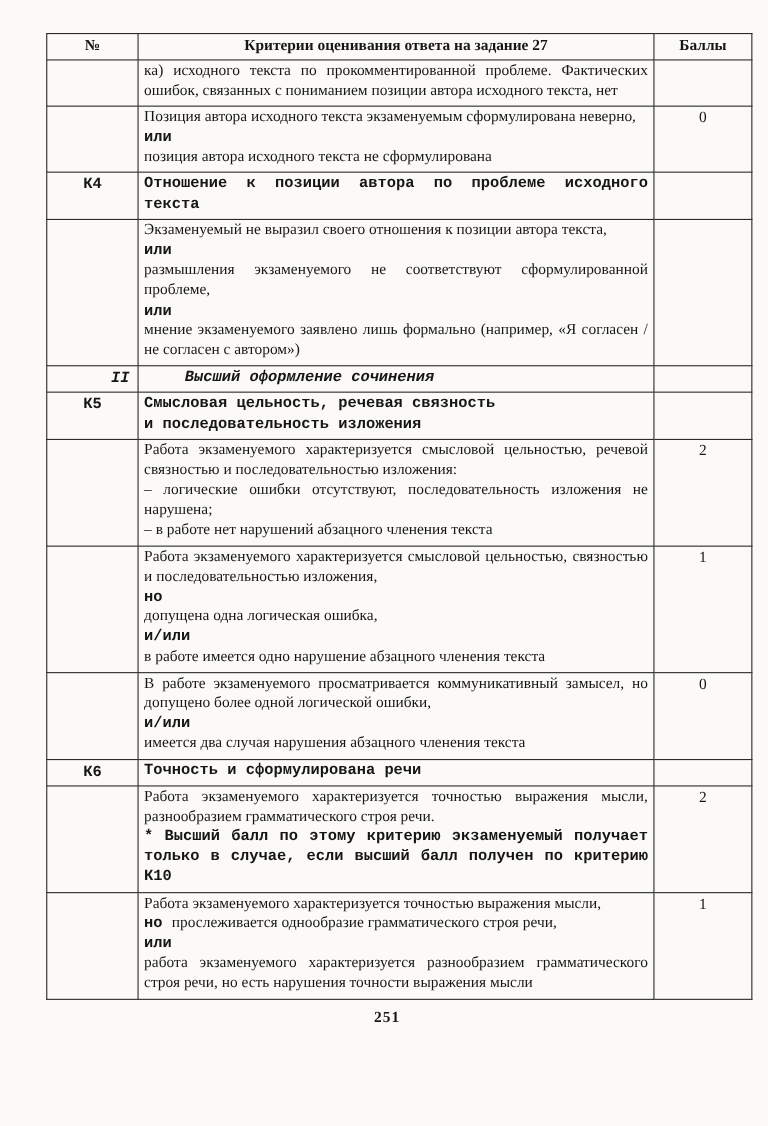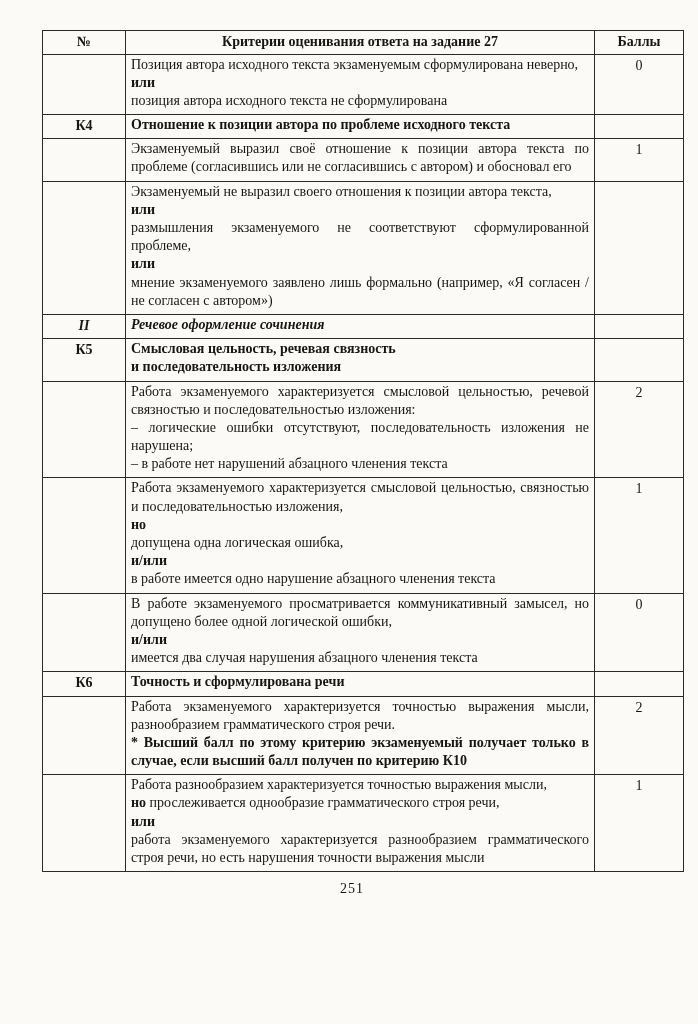--- a/index.html
+++ b/index.html
@@ -48,82 +48,83 @@
   }
   td.col-score {
     text-align: center;
     padding: 2px 3px;
     line-height: 1.3;
   }
   .line {
     text-align: justify;
     line-height: 1.3;
   }
-  .b { font-weight: bold; }
-  .i { font-style: italic; }
+  .b { font-weight: bold; font-family: Liberation Mono, monospace; }
+  .i { font-style: italic; margin-left: 37px; }
   .page-number {
     text-align: center;
     width: 620px;
     margin-top: 9px;
     font-size: 14px;
     letter-spacing: 1px;
+    font-weight: bold;
   }
 </style>
 </head>
 <body>
 
 <div class="page">
 
   <table class="criteria-table">
     <thead>
       <tr>
         <th class="col-num">№</th>
         <th class="col-crit">Критерии оценивания ответа на задание 27</th>
         <th class="col-score">Баллы</th>
       </tr>
     </thead>
     <tbody>
         <tr>
           <td class="col-num"></td>
           <td class="col-crit">
+            <div class="line"><span>ка) исходного текста по прокомментированной проблеме. Фактических ошибок, связанных с пониманием позиции автора исходного текста, нет</span></div>
+          </td>
+          <td class="col-score"></td>
+        </tr>
+        <tr>
+          <td class="col-num"></td>
+          <td class="col-crit">
             <div class="line"><span>Позиция автора исходного текста экзаменуемым сформулирована неверно,</span></div>
             <div class="line"><span class="b">или</span></div>
             <div class="line"><span>позиция автора исходного текста не сформулирована</span></div>
           </td>
           <td class="col-score">0</td>
         </tr>
         <tr>
           <td class="col-num"><span class="b">К4</span></td>
           <td class="col-crit">
             <div class="line"><span class="b">Отношение к позиции автора по проблеме исходного текста</span></div>
           </td>
           <td class="col-score"></td>
         </tr>
         <tr>
           <td class="col-num"></td>
           <td class="col-crit">
-            <div class="line"><span>Экзаменуемый выразил своё отношение к позиции автора текста по проблеме (согласившись или не согласившись с автором) и обосновал его</span></div>
-          </td>
-          <td class="col-score">1</td>
-        </tr>
-        <tr>
-          <td class="col-num"></td>
-          <td class="col-crit">
             <div class="line"><span>Экзаменуемый не выразил своего отношения к позиции автора текста,</span></div>
             <div class="line"><span class="b">или</span></div>
             <div class="line"><span>размышления экзаменуемого не соответствуют сформулированной проблеме,</span></div>
             <div class="line"><span class="b">или</span></div>
             <div class="line"><span>мнение экзаменуемого заявлено лишь формально (например, «Я согласен / не согласен с автором»)</span></div>
           </td>
           <td class="col-score"></td>
         </tr>
         <tr>
           <td class="col-num"><span class="b i">II</span></td>
           <td class="col-crit">
-            <div class="line"><span class="b i">Речевое оформление сочинения</span></div>
+            <div class="line"><span class="b i">Высший оформление сочинения</span></div>
           </td>
           <td class="col-score"></td>
         </tr>
         <tr>
           <td class="col-num"><span class="b">К5</span></td>
           <td class="col-crit">
             <div class="line"><span class="b">Смысловая цельность, речевая связность</span></div>
             <div class="line"><span class="b">и последовательность изложения</span></div>
           </td>
           <td class="col-score"></td>
@@ -168,21 +169,21 @@
           <td class="col-num"></td>
           <td class="col-crit">
             <div class="line"><span>Работа экзаменуемого характеризуется точностью выражения мысли, разнообразием грамматического строя речи.</span></div>
             <div class="line"><span class="b">* Высший балл по этому критерию экзаменуемый получает только в случае, если высший балл получен по критерию К10</span></div>
           </td>
           <td class="col-score">2</td>
         </tr>
         <tr>
           <td class="col-num"></td>
           <td class="col-crit">
-            <div class="line"><span>Работа разнообразием характеризуется точностью выражения мысли,</span></div>
+            <div class="line"><span>Работа экзаменуемого характеризуется точностью выражения мысли,</span></div>
             <div class="line"><span class="b">но </span><span>прослеживается однообразие грамматического строя речи,</span></div>
             <div class="line"><span class="b">или</span></div>
             <div class="line"><span>работа экзаменуемого характеризуется разнообразием грамматического строя речи, но есть нарушения точности выражения мысли</span></div>
           </td>
           <td class="col-score">1</td>
         </tr>
       </tbody>
   </table>
 
   <div class="page-number">251</div>

